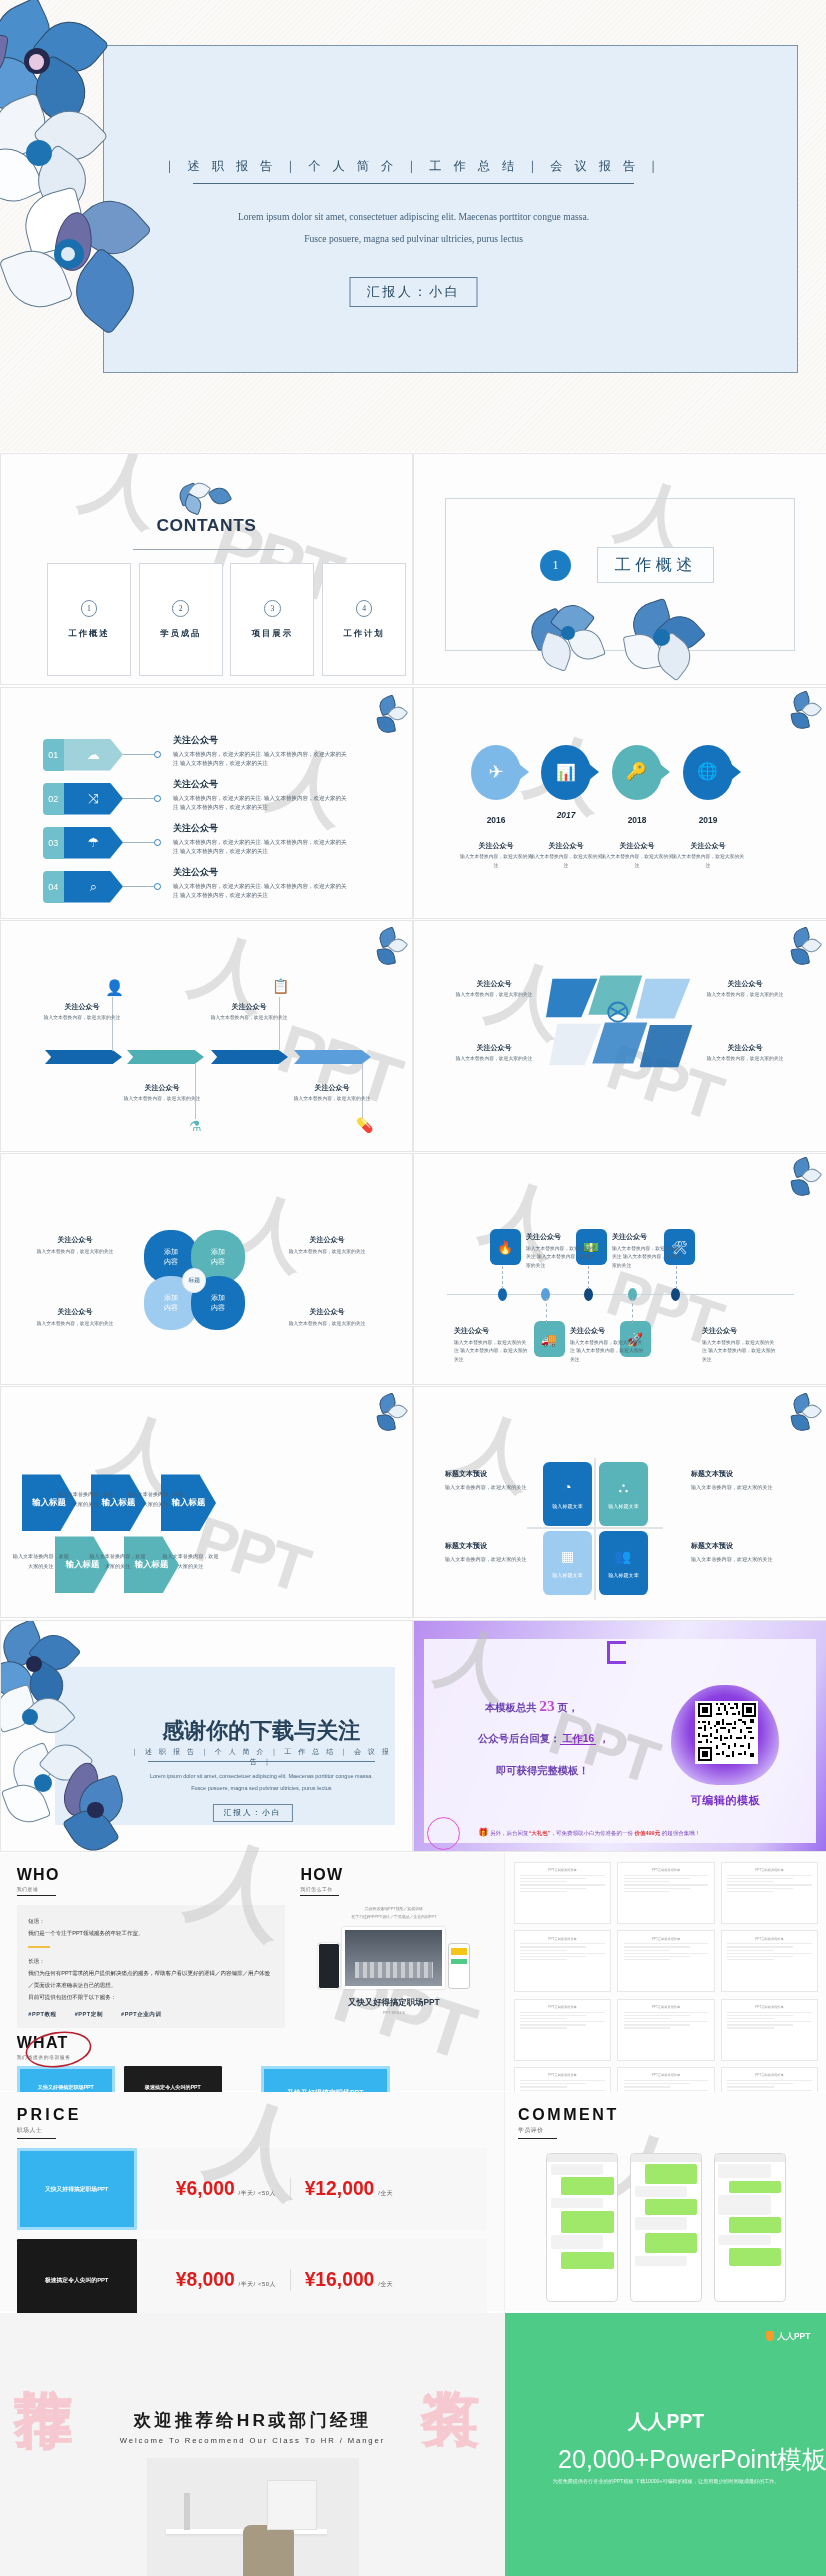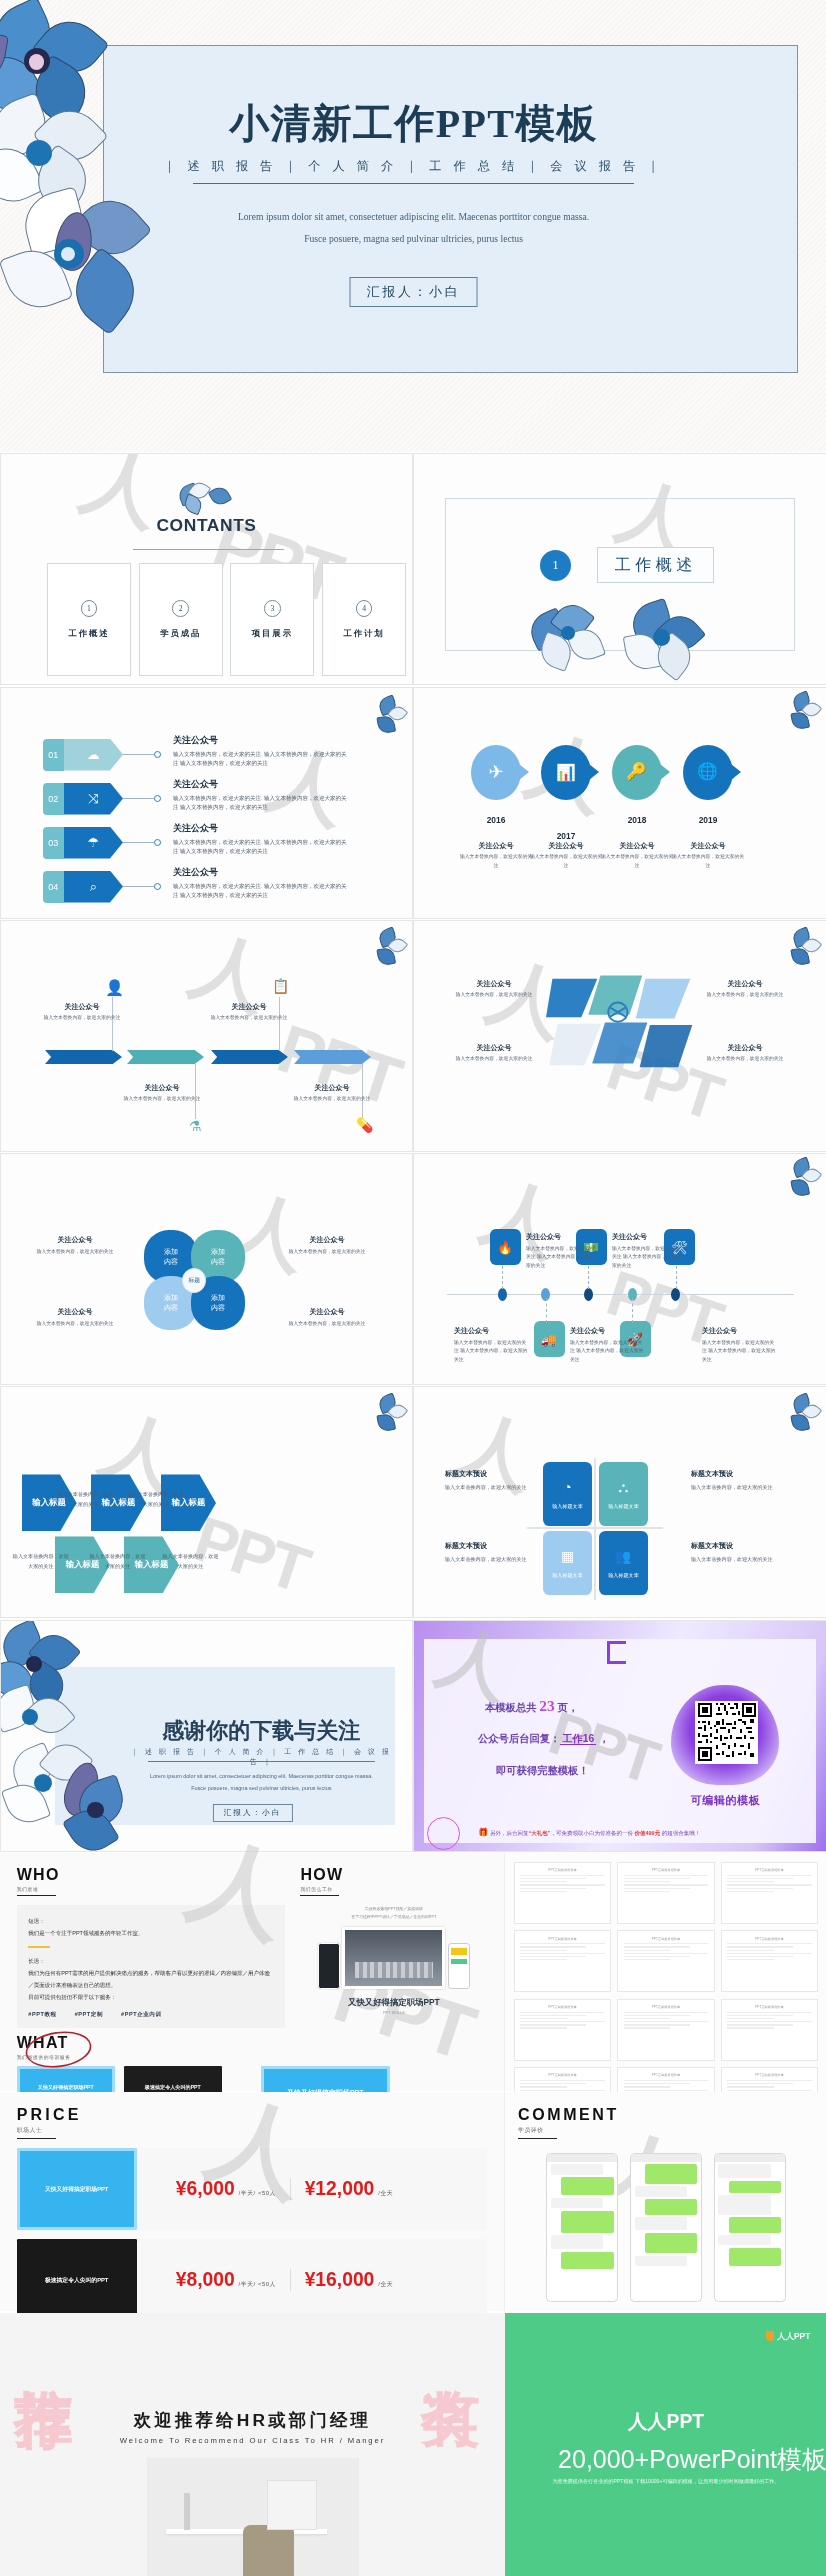--- a/index.html
+++ b/index.html
@@ -277,21 +277,20 @@
   <div class="flower" style="left:6.4px;top:193px;width:193px;height:180px;">
     <div class="petal" style="left:18px;top:0px;width:59px;height:57px;background:#ffffff;border:1.3px solid #5e7890;transform:rotate(-15deg);"></div>
     <div class="petal" style="left:76px;top:6.4px;width:59px;height:57px;background:#7197c9;border:1.3px solid #3c5a7a;transform:rotate(48deg);"></div>
     <div class="petal" style="left:0px;top:57px;width:60px;height:58px;background:#f4f8fc;border:1.3px solid #5e7890;transform:rotate(70deg);"></div>
     <div class="petal" style="left:67px;top:67px;width:64px;height:62px;background:#4b84c3;border:1.3px solid #2f4f70;transform:rotate(128deg);"></div>
     <div class="petal" style="left:50px;top:19.3px;width:36px;height:59px;background:#6d6da6;border:1.3px solid #3f4570;transform:rotate(8deg);border-radius:50% 50% 50% 50%/60% 60% 40% 40%;"></div>
     <div style="position:absolute;left:48px;top:46px;width:30px;height:30px;border-radius:50%;background:#1a6fae;"></div>
     <div style="position:absolute;left:55px;top:54px;width:14px;height:14px;border-radius:50%;background:#dcebf6;"></div>
   </div>
 
-  <div class="hero-title">小清新工作PPT模板</div>
   <div class="hero-sub">｜ 述 职 报 告 ｜ 个 人 简 介 ｜ 工 作 总 结 ｜ 会 议 报 告 ｜</div>
   <div class="hero-rule"></div>
   <div class="hero-lorem">
     <div>Lorem ipsum dolor sit amet, consectetuer adipiscing elit. Maecenas porttitor congue massa.</div>
     <div>Fusce posuere, magna sed pulvinar ultricies, purus lectus</div>
   </div>
   <div class="hero-badge">汇报人：小白</div>
 </div>
 
 <div class="row gap">
@@ -426,21 +425,21 @@
     <div class="yc" style="left:198px;top:57px;background:#58b4b8;">
       <span style="color:#fff;font-size:16.7px;">🔑</span>
       <span class="tail" style="border-left:10.3px solid #58b4b8;"></span>
     </div>
     <div class="yc" style="left:269px;top:57px;background:#1572bd;">
       <span style="color:#fff;font-size:16.7px;">🌐</span>
       <span class="tail" style="border-left:10.3px solid #1572bd;"></span>
     </div>
 
     <div class="ylab" style="left:50px;top:127px;">2016</div>
-    <div class="ylab" style="left:120px;top:143px;">2017</div>
+    <div class="ylab" style="left:120px;top:122px;font-style:italic;">2017</div>
     <div class="ylab" style="left:191px;top:127px;">2018</div>
     <div class="ylab" style="left:262px;top:127px;">2019</div>
 
     <div class="ytxt" style="left:44px;top:153px;">
       <div class="h">关注公众号</div>
       <div class="p">输入文本替换内容，欢迎大家的关注</div>
     </div>
     <div class="ytxt" style="left:114px;top:153px;">
       <div class="h">关注公众号</div>
       <div class="p">输入文本替换内容，欢迎大家的关注</div>

